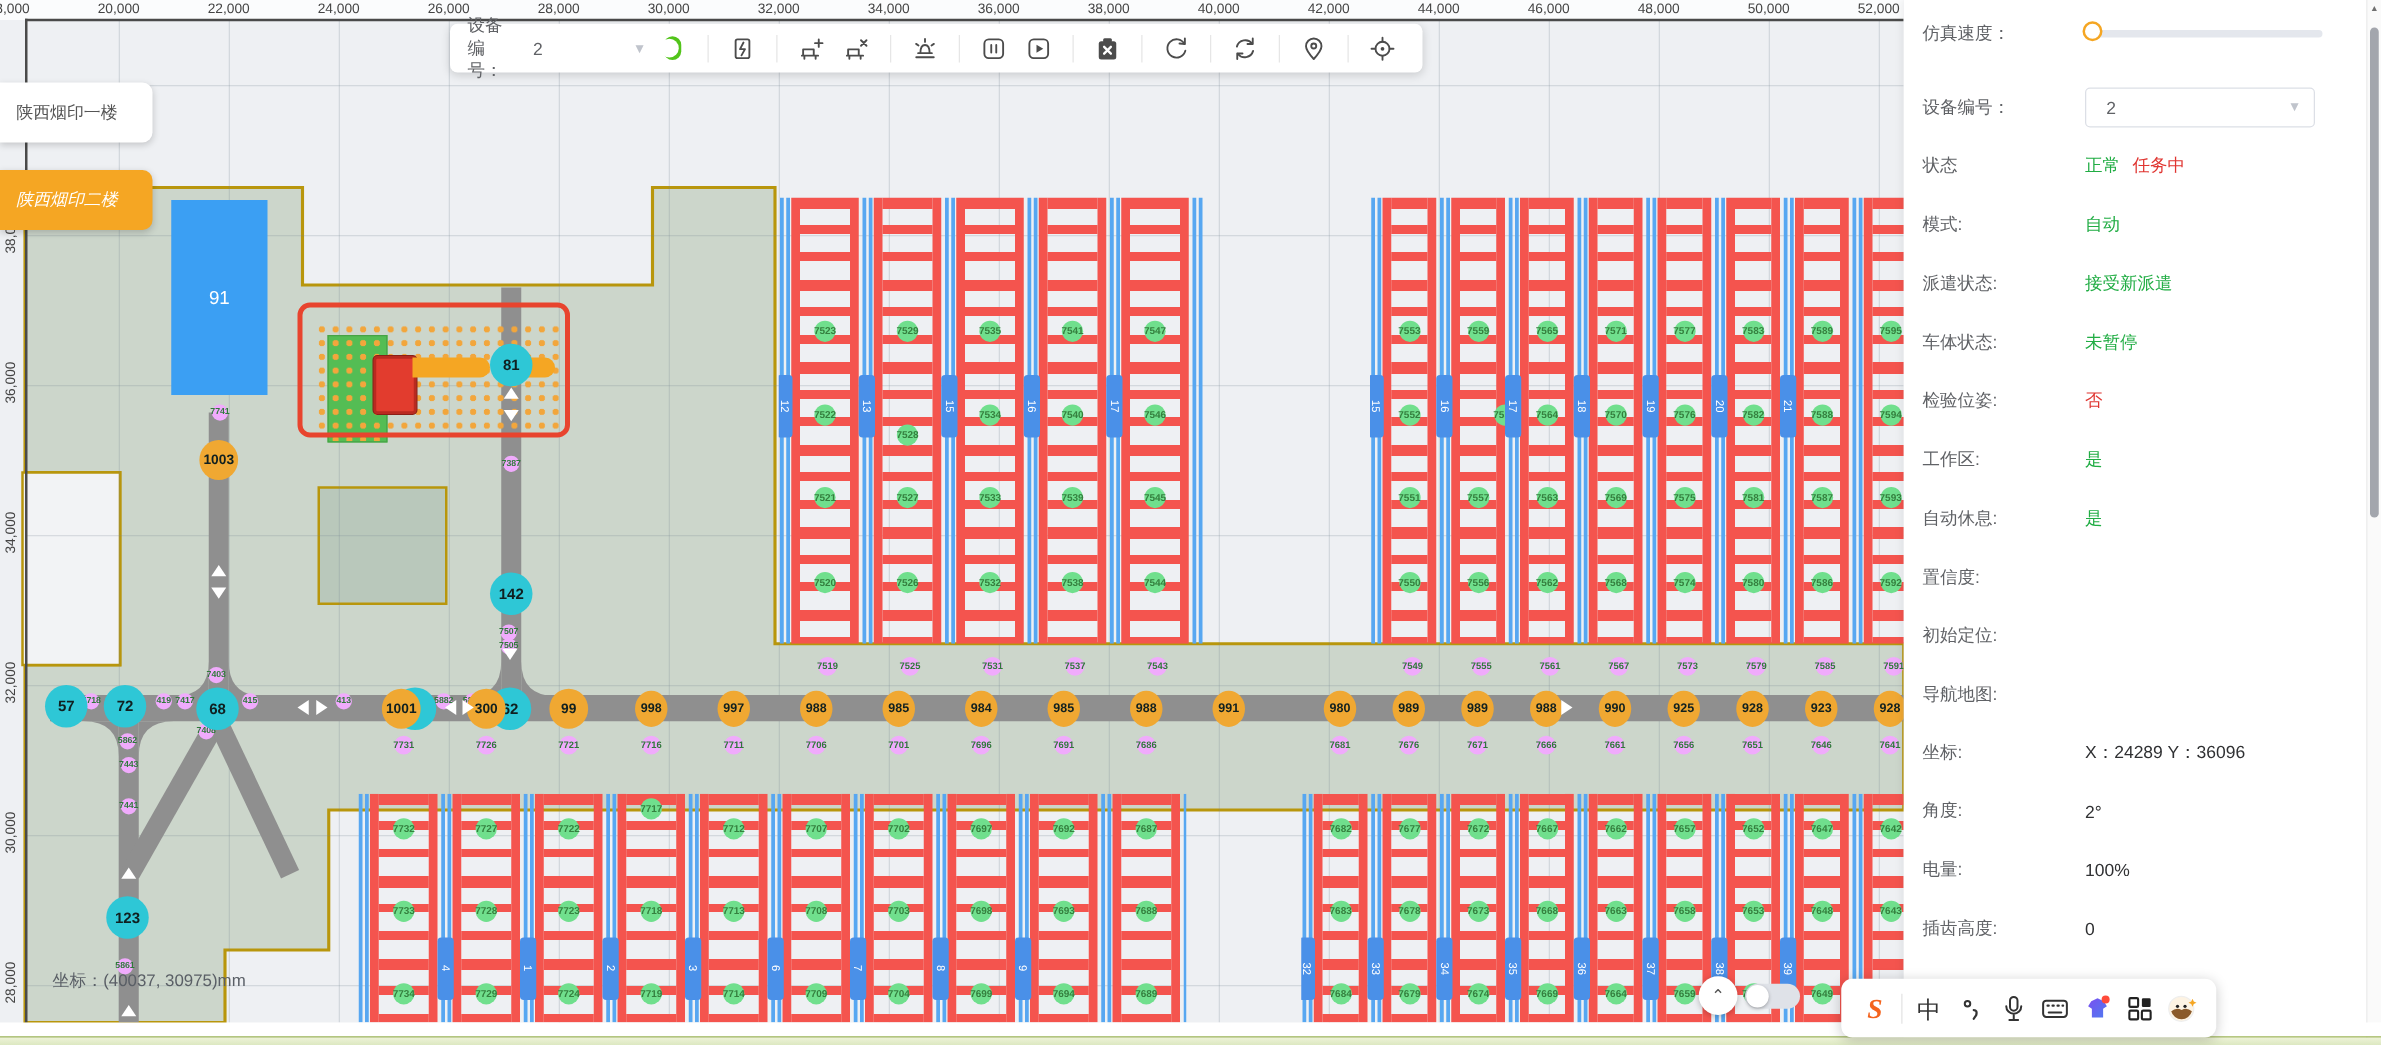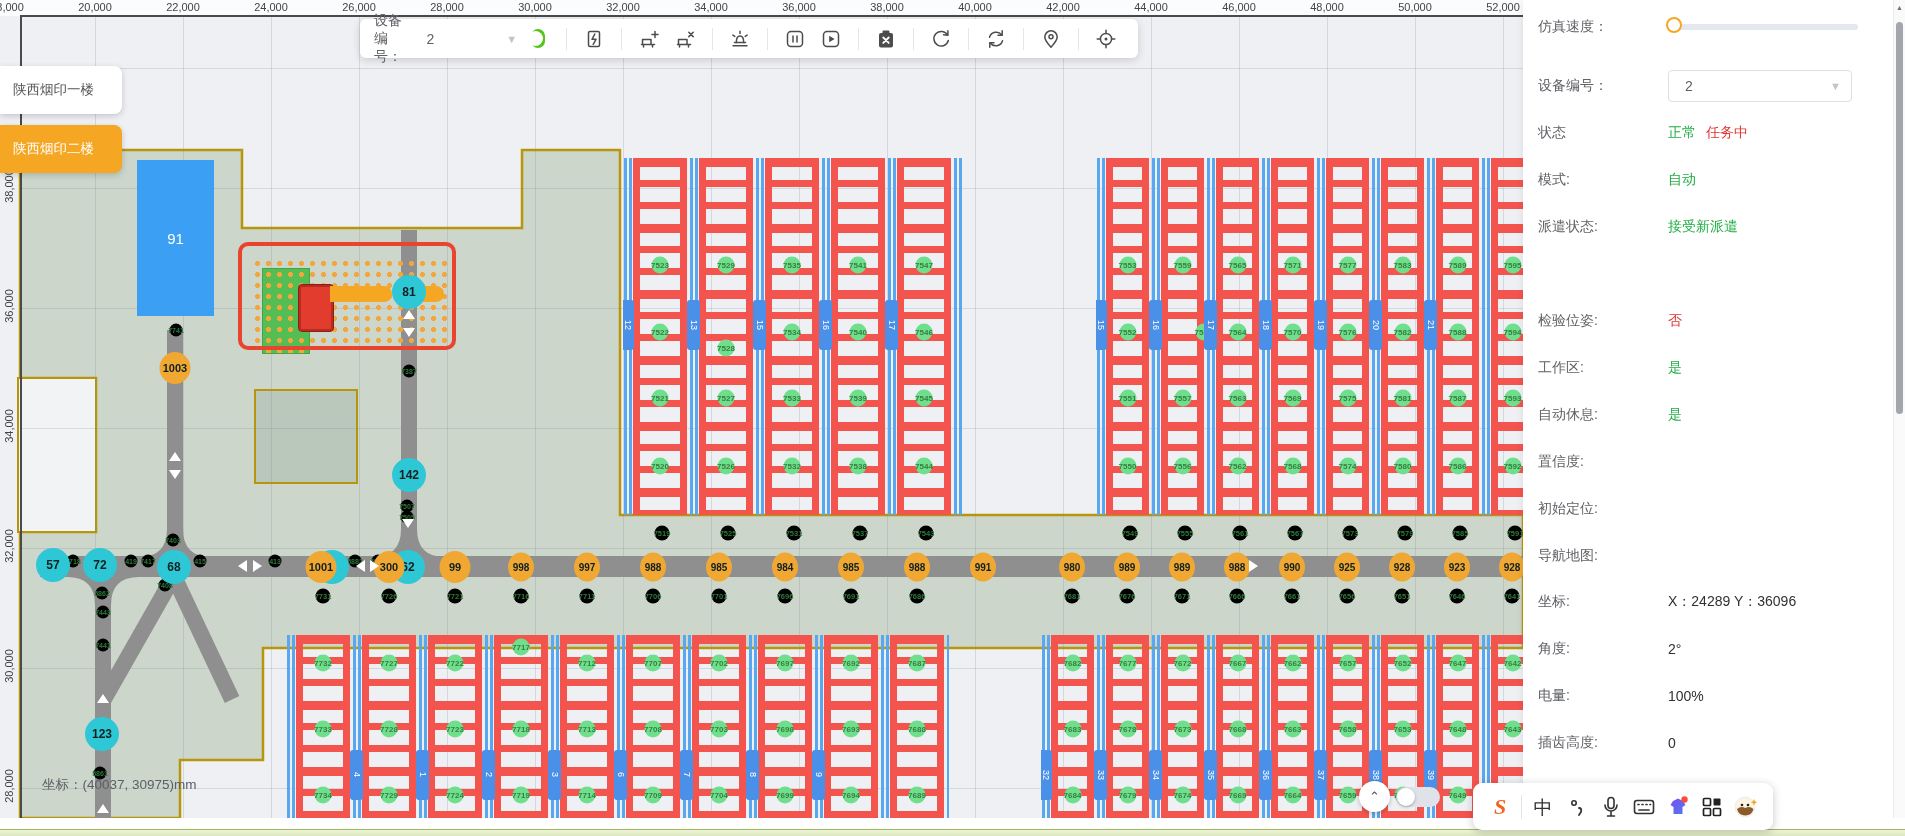--- a/index.html
+++ b/index.html
@@ -18,21 +18,21 @@
   .arr-r{border-top:6px solid transparent;border-bottom:6px solid transparent;border-left:9px solid #fff;}
   
   .rack-group{position:absolute;overflow:hidden;}
   .rail{position:absolute;top:0;width:3px;background:#57a7f1;}
   .ladder{position:absolute;top:0;box-sizing:border-box;border-left:7px solid #f4544e;border-right:7px solid #f4544e;
     background:repeating-linear-gradient(180deg,#f4544e 0 9px,transparent 9px 22px,#f4544e 22px 29px,transparent 29px 44px,#f4544e 44px 51px,transparent 51px 66px);}
   .cell-label{position:absolute;width:17px;height:17px;border-radius:50%;background:#70df8d;color:#35803f;font-size:8px;
     display:flex;align-items:center;justify-content:center;transform:translate(-50%,-50%);white-space:nowrap;font-weight:bold;}
   .aisle-badge{position:absolute;width:13px;height:50px;background:#4a90e8;border-radius:3px;color:#fff;font-size:9px;
     display:flex;align-items:center;justify-content:center;writing-mode:vertical-rl;transform:translateX(-2px);}
-  .dot-label{position:absolute;transform:translate(-50%,-50%);background:#000000;border-radius:50%;width:13px;height:13px;
+  .dot-label{position:absolute;transform:translate(-50%,-50%);background:#f0abfc;border-radius:50%;width:13px;height:13px;
     display:flex;align-items:center;justify-content:center;color:#2f7a3a;font-size:7px;font-weight:bold;white-space:nowrap;}
   .node{position:absolute;transform:translate(-50%,-50%);border-radius:50%;display:flex;align-items:center;justify-content:center;
     color:#102020;font-weight:bold;}
   .node-c{width:34px;height:34px;background:#2ec7d6;font-size:12px;}
   .node-y{width:26px;height:29px;background:#f0a832;font-size:10px;}
   .node-Y{width:31px;height:32px;background:#f0a832;font-size:11px;}
   
   #building{position:absolute;background:#3b9ff3;color:#fff;display:flex;align-items:center;justify-content:center;font-size:15px;}
   
   #sel-rect{position:absolute;left:238px;top:242px;width:218px;height:108px;border:4px solid #e8442e;border-radius:10px;box-sizing:border-box;}
@@ -535,21 +535,21 @@
         <div class="rl-label" style="top:540px;">32,000</div>
         <div class="rl-label" style="top:660px;">30,000</div>
         <div class="rl-label" style="top:780px;">28,000</div>
       </div>
     <div id="frame-h"></div>
     <div id="frame-v"></div>
 
     <div class="floor-tab inactive" style="top:66px;">
       <span>陕西烟印一楼</span>
     </div>
-    <div class="floor-tab active" style="top:125px;">
+    <div class="floor-tab active" style="top:136px;font-style:italic;">
       <span>陕西烟印二楼</span>
     </div>
 
     <div id="toolbar">
       <span class="dev-label">设备编号：</span>
       <span class="dev-value">2</span>
       <span class="chev">▼</span>
       <div class="switch">
           <div class="knob"></div>
         </div>
@@ -661,20 +661,24 @@
         <div class="plabel">状态</div>
         <div class="pvals"><span class="val-green">正常</span><span class="val-red">任务中</span></div>
       </div>
       <div class="prow" style="top:205px;">
         <div class="plabel">派遣状态:</div>
         <div class="pvals"><span class="val-green">接受新派遣</span></div>
       </div>
       <div class="prow" style="top:158px;">
         <div class="plabel">模式:</div>
         <div class="pvals"><span class="val-green">自动</span></div>
+      </div>
+      <div class="prow" style="top:252px;">
+        <div class="plabel">车体状态:</div>
+        <div class="pvals"><span class="val-green">未暂停</span></div>
       </div>
       <div class="prow" style="top:299px;">
         <div class="plabel">检验位姿:</div>
         <div class="pvals"><span class="val-red">否</span></div>
       </div>
       <div class="prow" style="top:346px;">
         <div class="plabel">工作区:</div>
         <div class="pvals"><span class="val-green">是</span></div>
       </div>
       <div class="prow" style="top:393px;">

